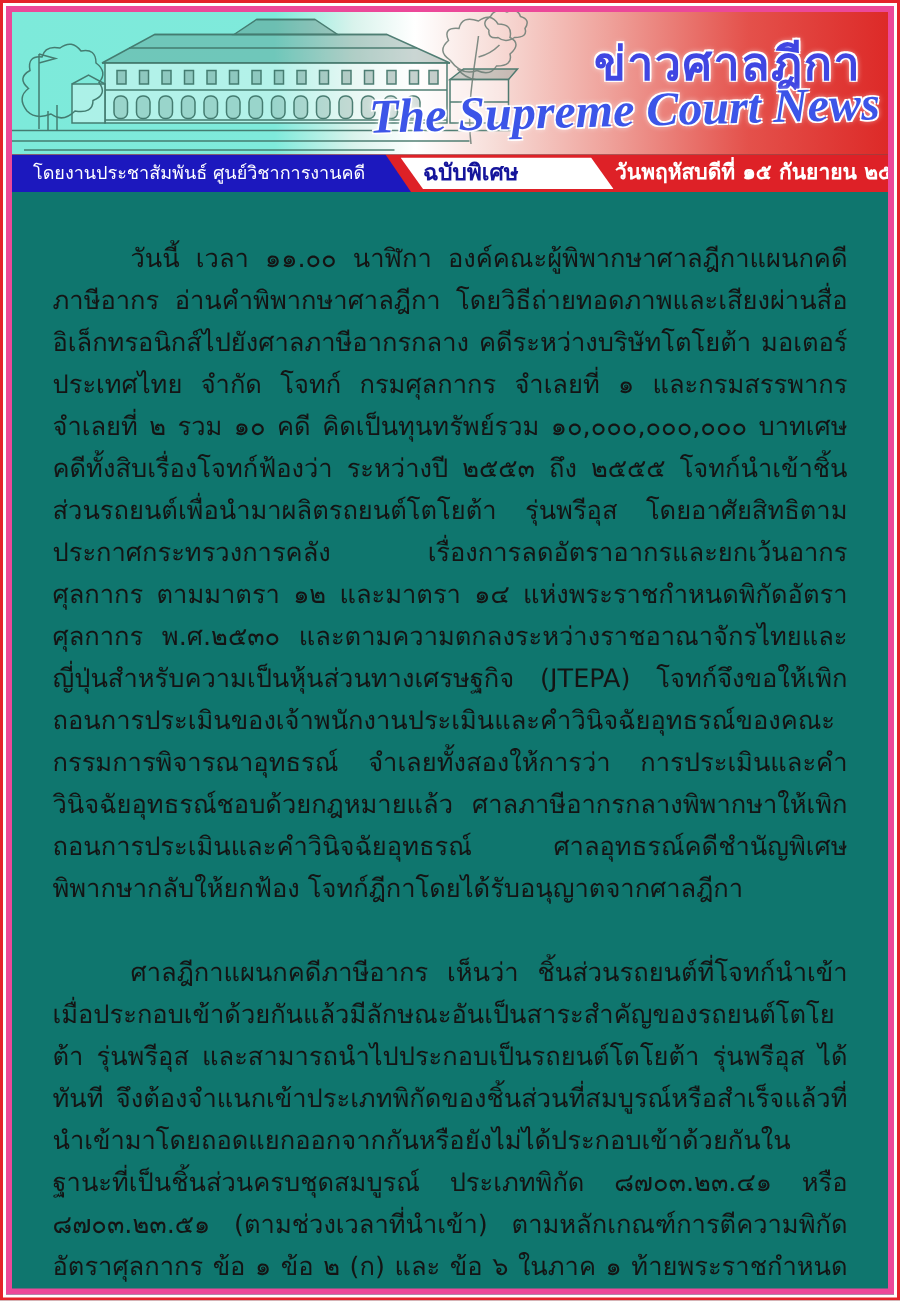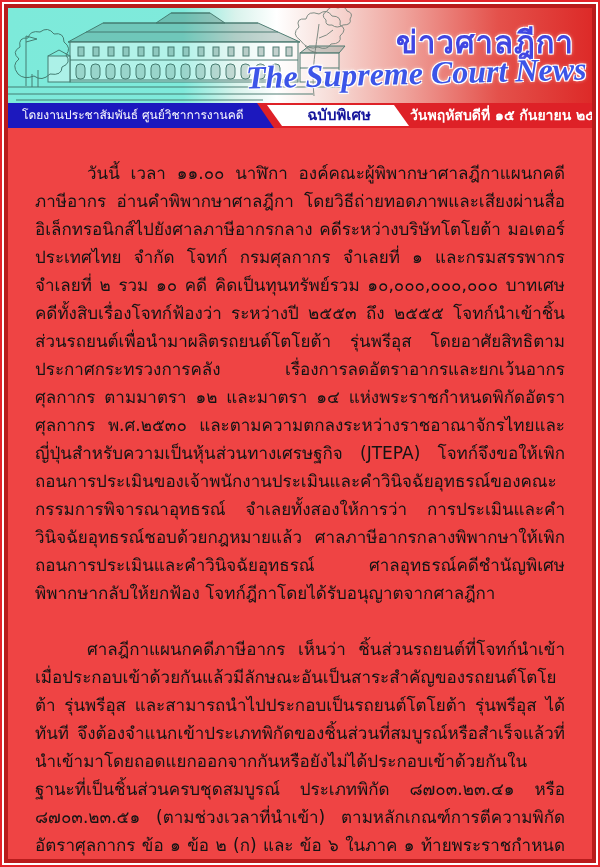--- a/index.html
+++ b/index.html
@@ -4,21 +4,21 @@
 <style>
   html,body{margin:0;padding:0;background:#fff;}
   .page{
     position:relative;width:600px;height:867px;box-sizing:border-box;
     background:#fff;border:2px solid #e4232a;padding:2px;
     font-family:"DejaVu Sans","Liberation Sans",sans-serif;
     overflow:hidden;
   }
   .page-inner{
     position:relative;width:100%;height:100%;box-sizing:border-box;
-    border:4px solid #b91c1c;background:#ef4444;overflow:hidden;
+    border:4px solid #ec4899;background:#0f766e;overflow:hidden;
   }
   
   .masthead{position:relative;width:100%;height:120px;}
   .masthead-art{
     position:relative;width:100%;height:95px;
     background:linear-gradient(90deg,#7deada 0%,#7feadb 30%,#d9f3ec 39%,#ffffff 46%,
       #f7ddd8 55%,#efa29b 68%,#e4514b 84%,#dd2a28 100%);
     overflow:hidden;
   }
   .building-svg{position:absolute;left:0;top:0;}
@@ -35,21 +35,21 @@
     text-shadow:-1px -1px 0 #fff,1px -1px 0 #fff,-1px 1px 0 #fff,1px 1px 0 #fff,0 0 4px #fff;
   }
   
   .info-bar{position:relative;width:100%;height:25px;background:#de2127;overflow:hidden;}
   .info-blue{position:absolute;inset:0;background:#1c18be;
     clip-path:polygon(0 0,249px 0,266px 100%,0 100%);}
   .info-white{position:absolute;inset:0;background:#fff;
     clip-path:polygon(259px 2px,386px 2px,401px 23px,274px 23px);}
   .info-text{position:absolute;top:0;height:25px;line-height:25px;white-space:nowrap;}
   .info-left{left:14px;width:230px;text-align:left;color:#fff;font-size:12px;}
-  .info-center{left:274px;width:114px;text-align:center;color:#14149b;
+  .info-center{left:274px;width:114px;text-align:left;color:#14149b;
     font-size:15px;font-weight:bold;}
   .info-right{left:402px;right:6px;text-align:center;color:#fff;
     font-size:14px;font-weight:bold;}
   
   .article{padding:31px 27px 0 27px;color:#141414;
     font-size:17px;line-height:28px;text-align:justify;}
   .article p{margin:0;text-indent:52px;}
   .article p + p{margin-top:28px;}
   .bold-run{font-weight:normal;}
 </style>

